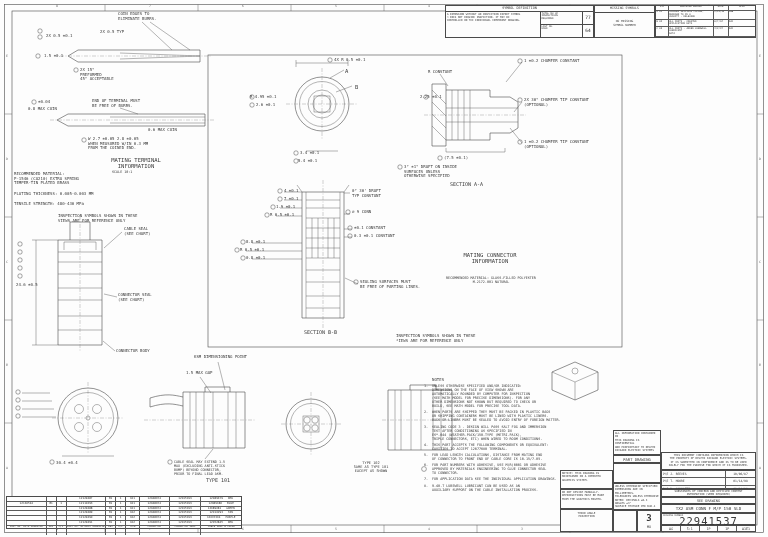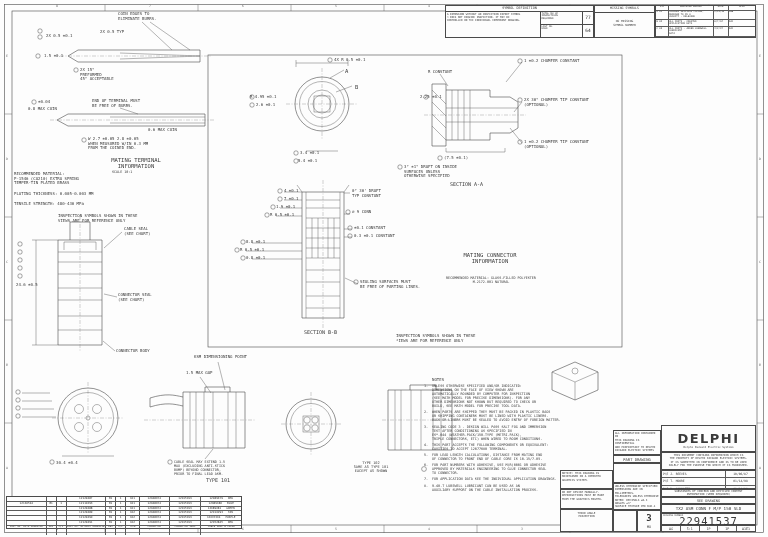--- a/index.html
+++ b/index.html
@@ -590,24 +590,20 @@
 NOTED:  DECIMALS ±0.3
 ANGLES ±3°
 SURFACE TEXTURE PER B46.1</div>
   </div>
   <div class="box tb" style="left:613px;top:510px;width:24px;height:22px;"></div>
   <div class="box tb" style="left:637px;top:510px;width:24px;height:22px;">
     <div class="big3">3</div>
     <div class="mx">MX</div>
   </div>
 
-  <div class="box tb" style="left:661px;top:425px;width:95px;height:27px;">
-    <div class="delphi">DELPHI</div>
-    <div class="tiny ctr">Delphi Packard Electric Systems</div>
-  </div>
   <div class="box tb" style="left:661px;top:452px;width:95px;height:18px;">
     <div class="tiny ctr" style="padding-top:1px;">THIS DOCUMENT CONTAINS INFORMATION WHICH IS
 THE PROPERTY OF DELPHI PACKARD ELECTRIC SYSTEMS.
 IT IS SUBMITTED IN CONFIDENCE AND IS TO BE USED
 SOLELY FOR THE PURPOSE FOR WHICH IT IS FURNISHED.</div>
   </div>
   <div class="box tb" style="left:661px;top:470px;width:95px;height:19px;">
     <div>
       <div class="aprow">
           <span class="nm">P\E  J. REEVES</span>

